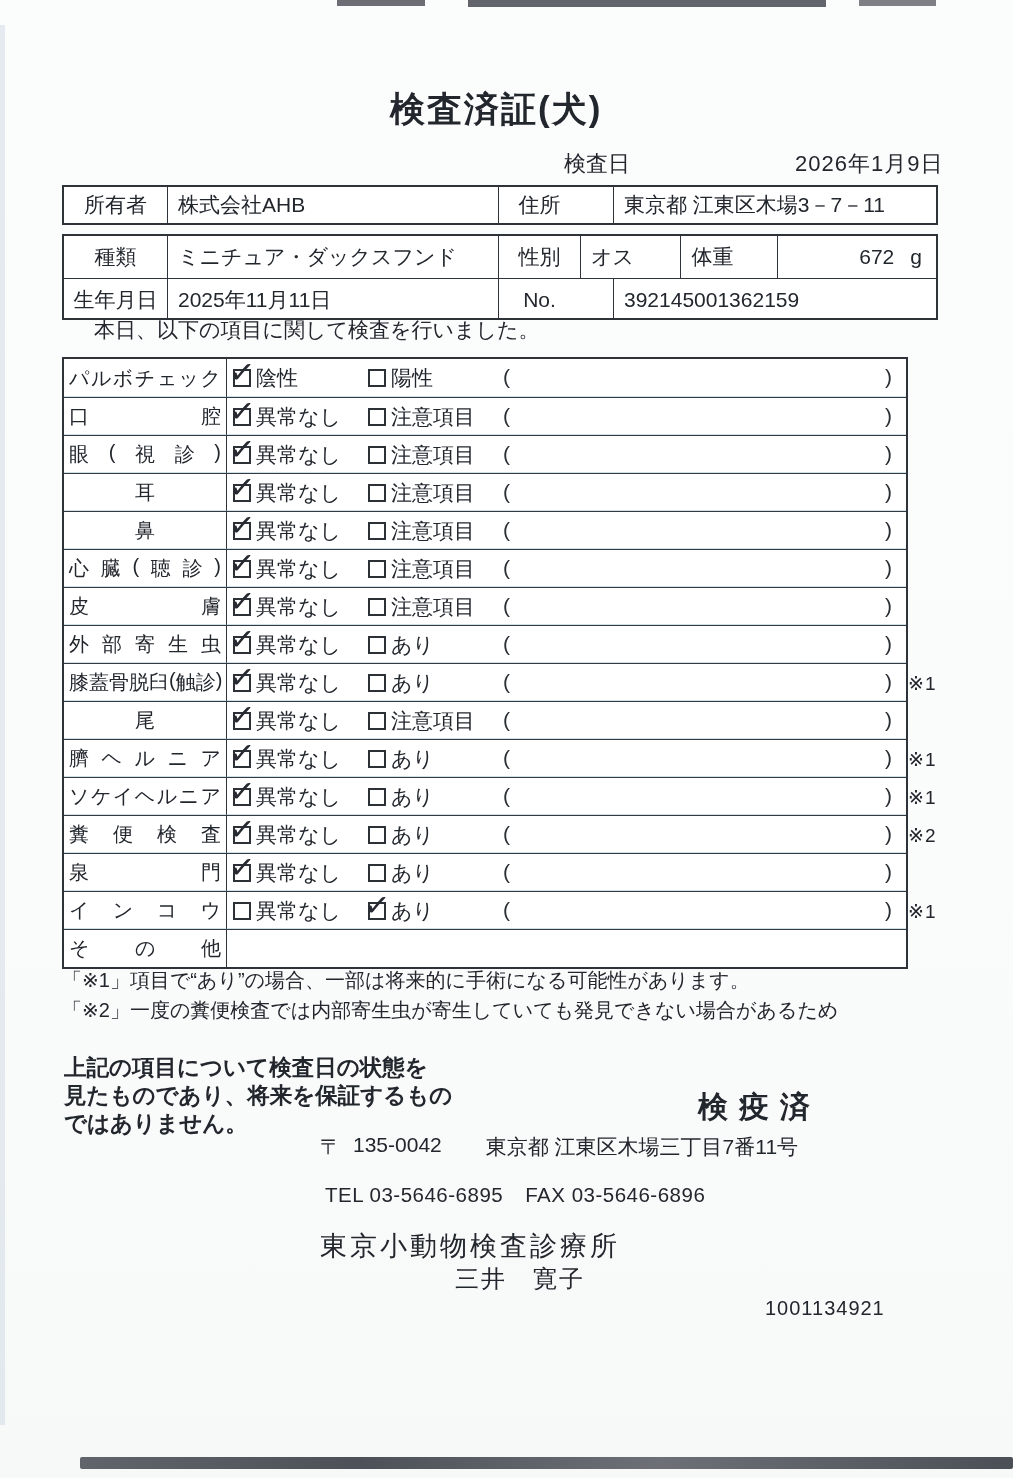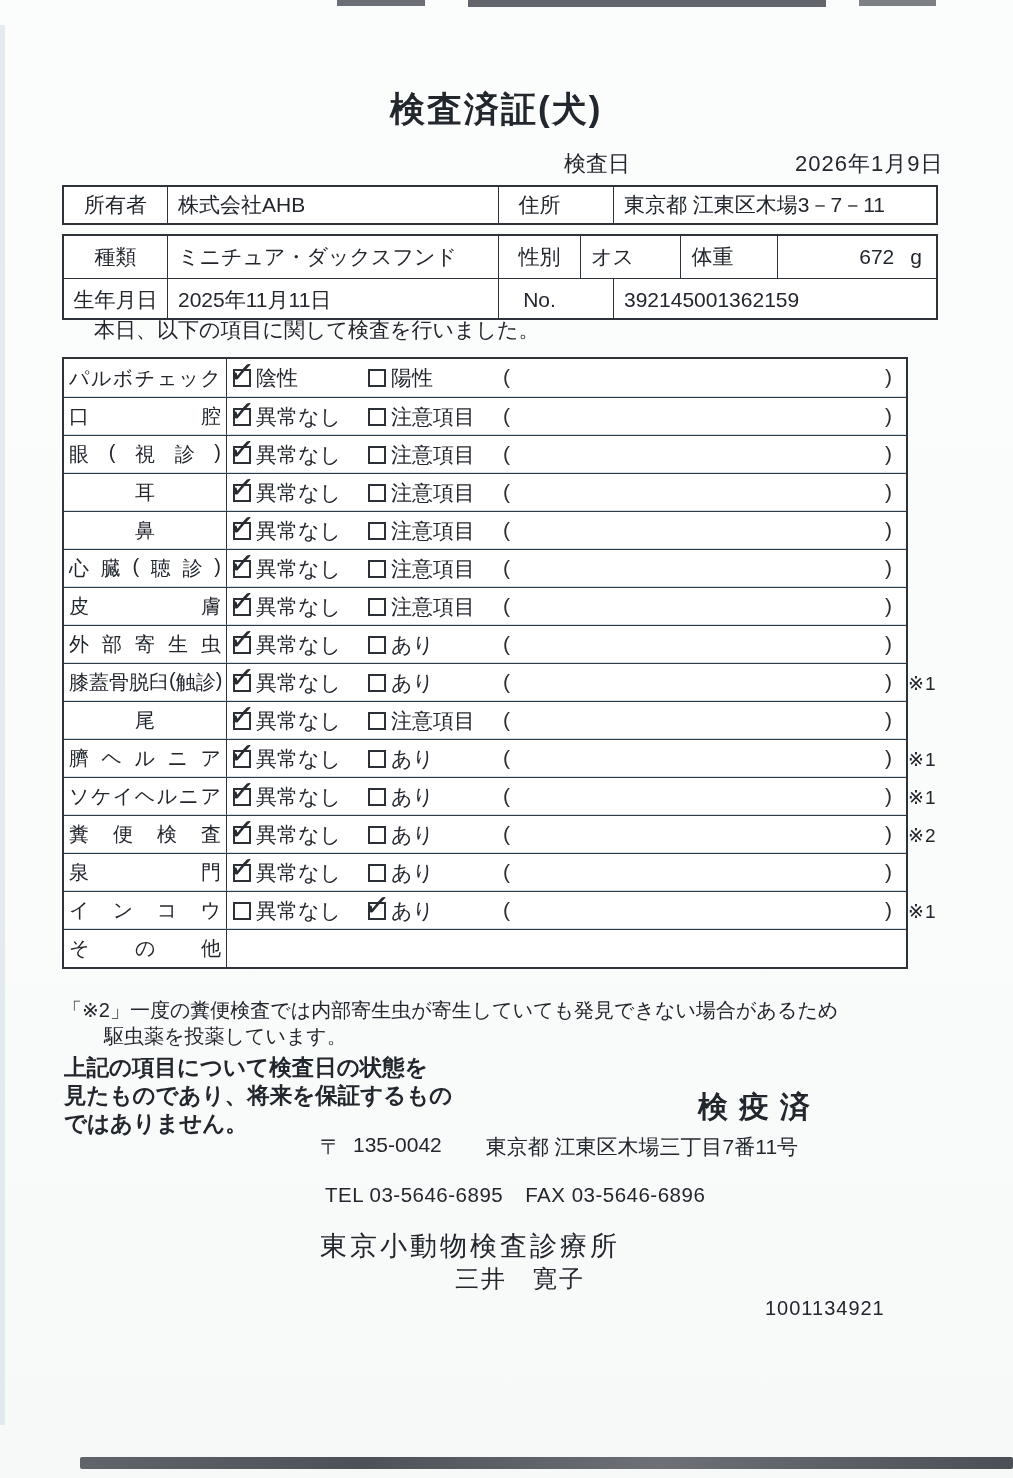--- a/index.html
+++ b/index.html
@@ -531,22 +531,22 @@
           <span class="label-inner justify">
             <i>そ</i>
             <i>の</i>
             <i>他</i>
           </span>
         </div>
         <div class="cell-content"></div>
       </div>
     </div>
 
+  <div class="abs note1">「※1」項目で“あり”の場合、一部は将来的に手術になる可能性があります。</div>
   <div class="abs note2">「※2」一度の糞便検査では内部寄生虫が寄生していても発見できない場合があるため</div>
-  <div class="abs note3">駆虫薬を投薬しています。</div>
 
   <div class="abs disclaimer">
     <div>上記の項目について検査日の状態を</div>
     <div>見たものであり、将来を保証するもの</div>
     <div>ではありません。</div>
   </div>
 
   <div class="abs quarantine">検疫済</div>
 
   <div class="abs postal">

